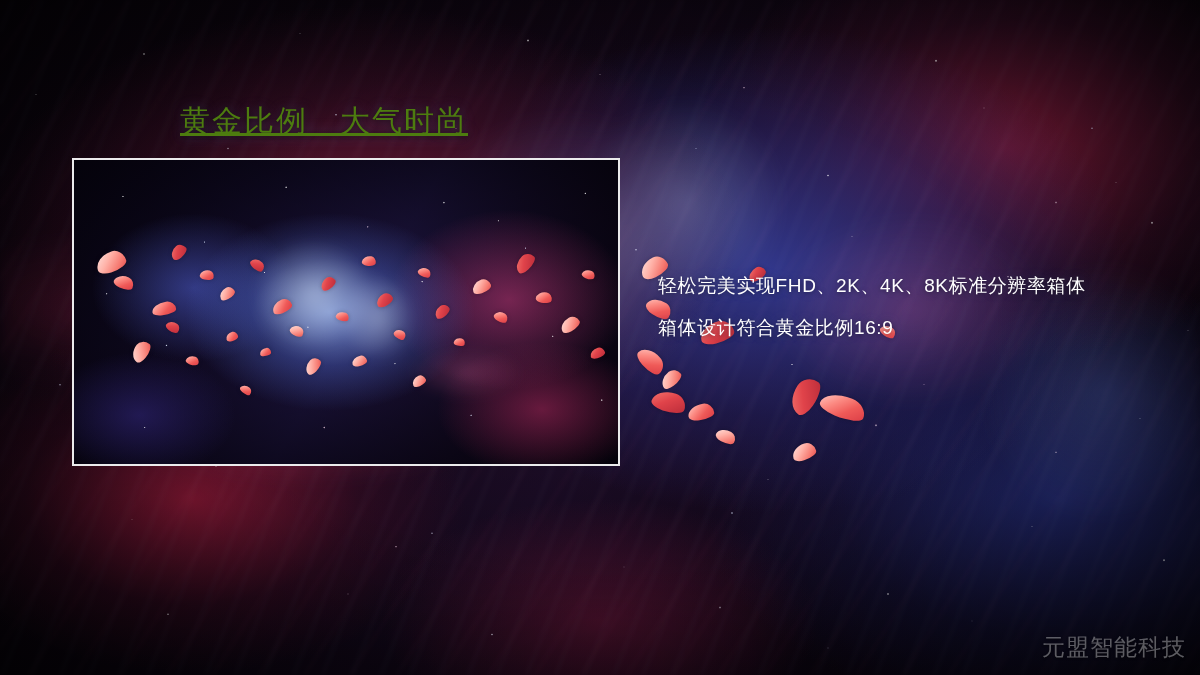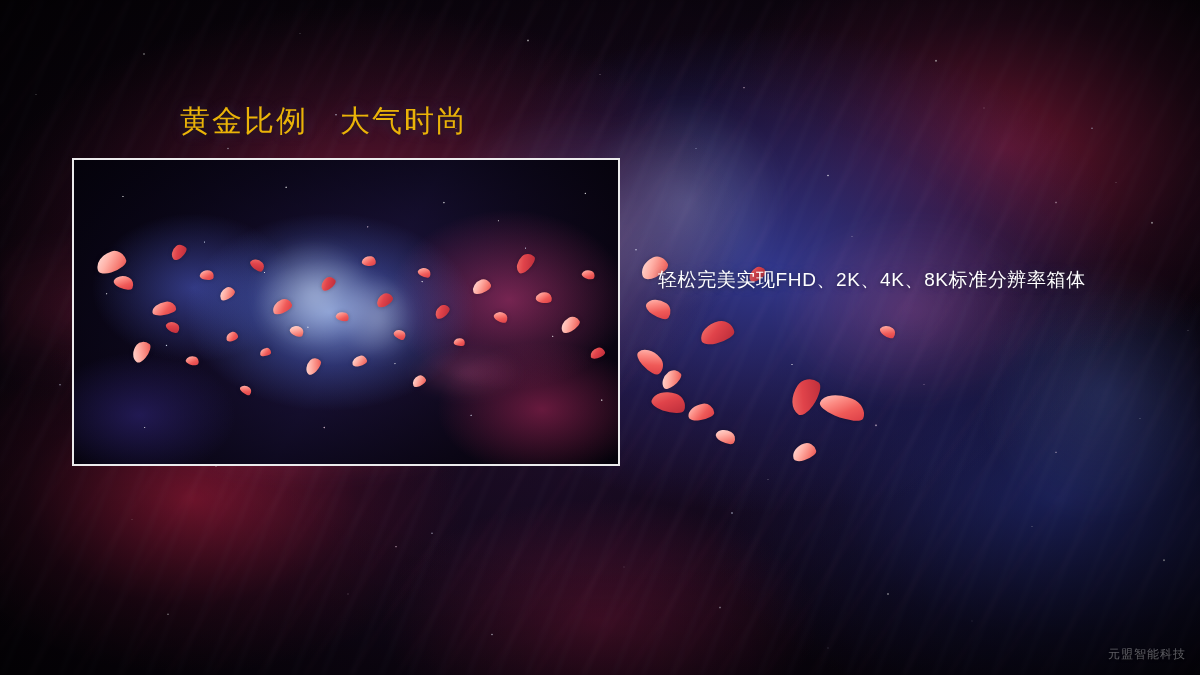--- a/index.html
+++ b/index.html
@@ -194,41 +194,42 @@
   .petal.deep{
     background:linear-gradient(140deg,#f57a72 0%,#e0434a 45%,#b82a38 100%);
   }
 
   
   .title{
     position:absolute;
     left:180px;top:101px;
     font-size:30px;
     letter-spacing:2px;
-    color:#eab308;
+    color:#4d7c0f;
     white-space:pre;
     text-shadow:0 1px 6px rgba(0,0,0,.55), 0 0 14px rgba(140,160,255,.28);
+    text-decoration:underline;
   }
   .body-copy{
     position:absolute;
-    left:658px;top:259px;
+    left:658px;top:265px;
     width:500px;
   }
   .body-line{
     font-size:19px;
     line-height:42px;
     color:#ffffff;
     letter-spacing:.6px;
     white-space:pre;
     text-shadow:0 1px 5px rgba(0,0,0,.5), 0 0 12px rgba(120,150,240,.22);
   }
   .watermark{
     position:absolute;
     right:14px;bottom:12px;
-    font-size:12px;
+    font-size:23px;
     letter-spacing:1px;
     color:rgba(196,196,200,.46);
     text-shadow:0 1px 2px rgba(0,0,0,.5);
   }
 </style>
 </head>
 <body>
 
 <div class="slide">
 
@@ -291,17 +292,18 @@
   <div class="petal" style="left:688px;top:404px;width:26px;height:16px;transform:rotate(-8deg);"></div>
   <div class="petal pale" style="left:716px;top:430px;width:20px;height:13px;transform:rotate(28deg);"></div>
   <div class="petal deep" style="left:786px;top:384px;width:38px;height:24px;transform:rotate(-56deg);"></div>
   <div class="petal" style="left:820px;top:396px;width:46px;height:22px;transform:rotate(22deg);"></div>
   <div class="petal pale" style="left:792px;top:444px;width:24px;height:16px;transform:rotate(-18deg);"></div>
   <div class="petal" style="left:880px;top:326px;width:16px;height:11px;transform:rotate(36deg);"></div>
   <div class="petal deep" style="left:748px;top:268px;width:18px;height:12px;transform:rotate(-30deg);"></div>
 
   <div class="body-copy">
     <div class="body-line">轻松完美实现FHD、2K、4K、8K标准分辨率箱体</div>
+    <div class="body-line">箱体设计符合黄金比例16:9</div>
   </div>
 
   <div class="watermark">元盟智能科技</div>
 
 </div>
 
 </body></html>

